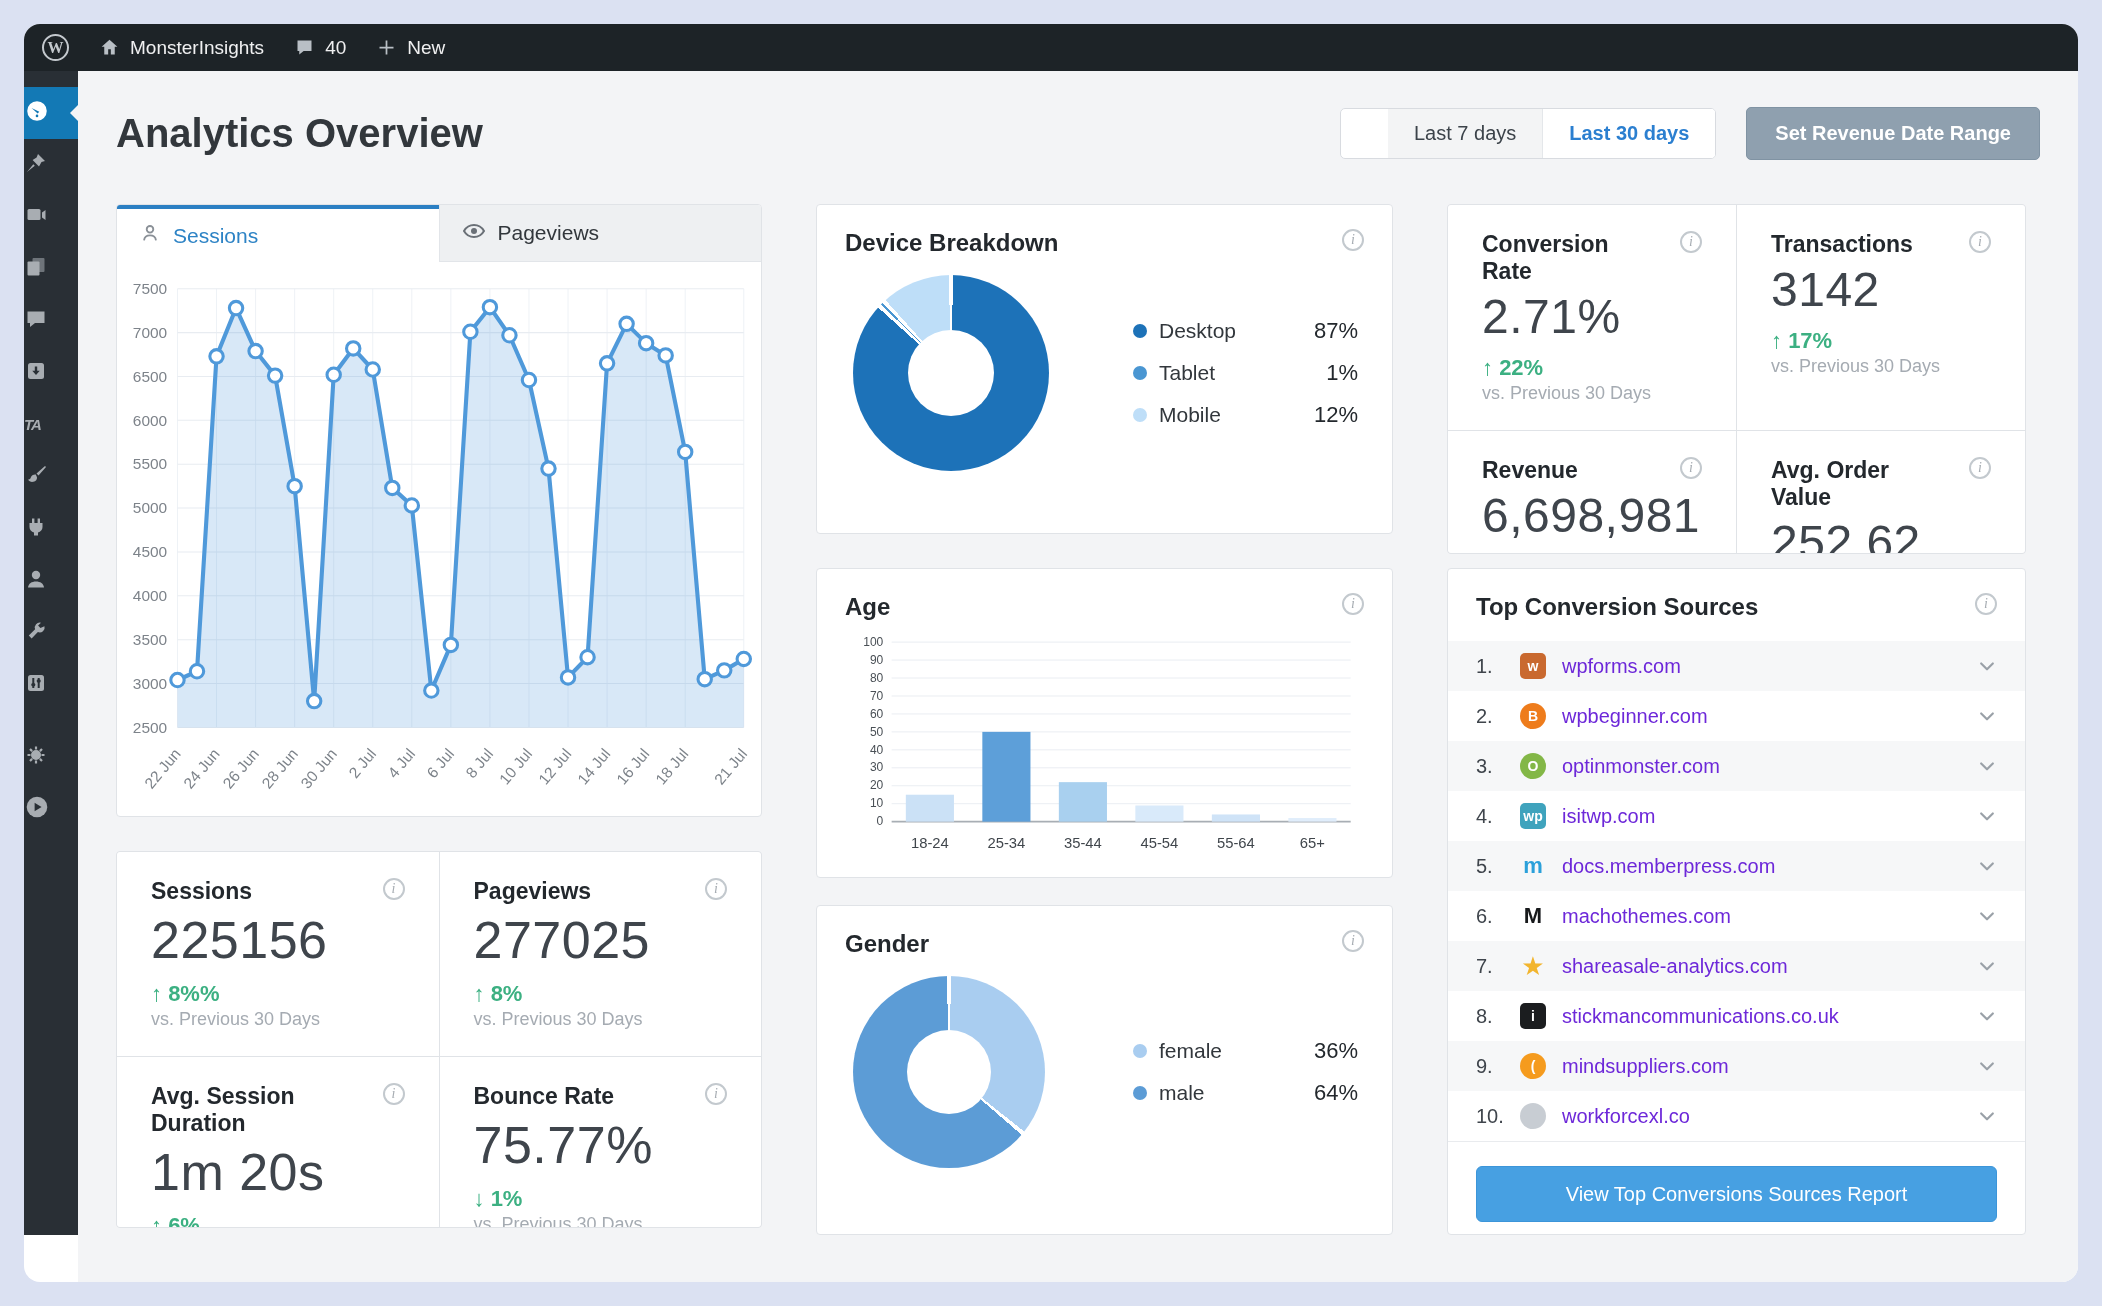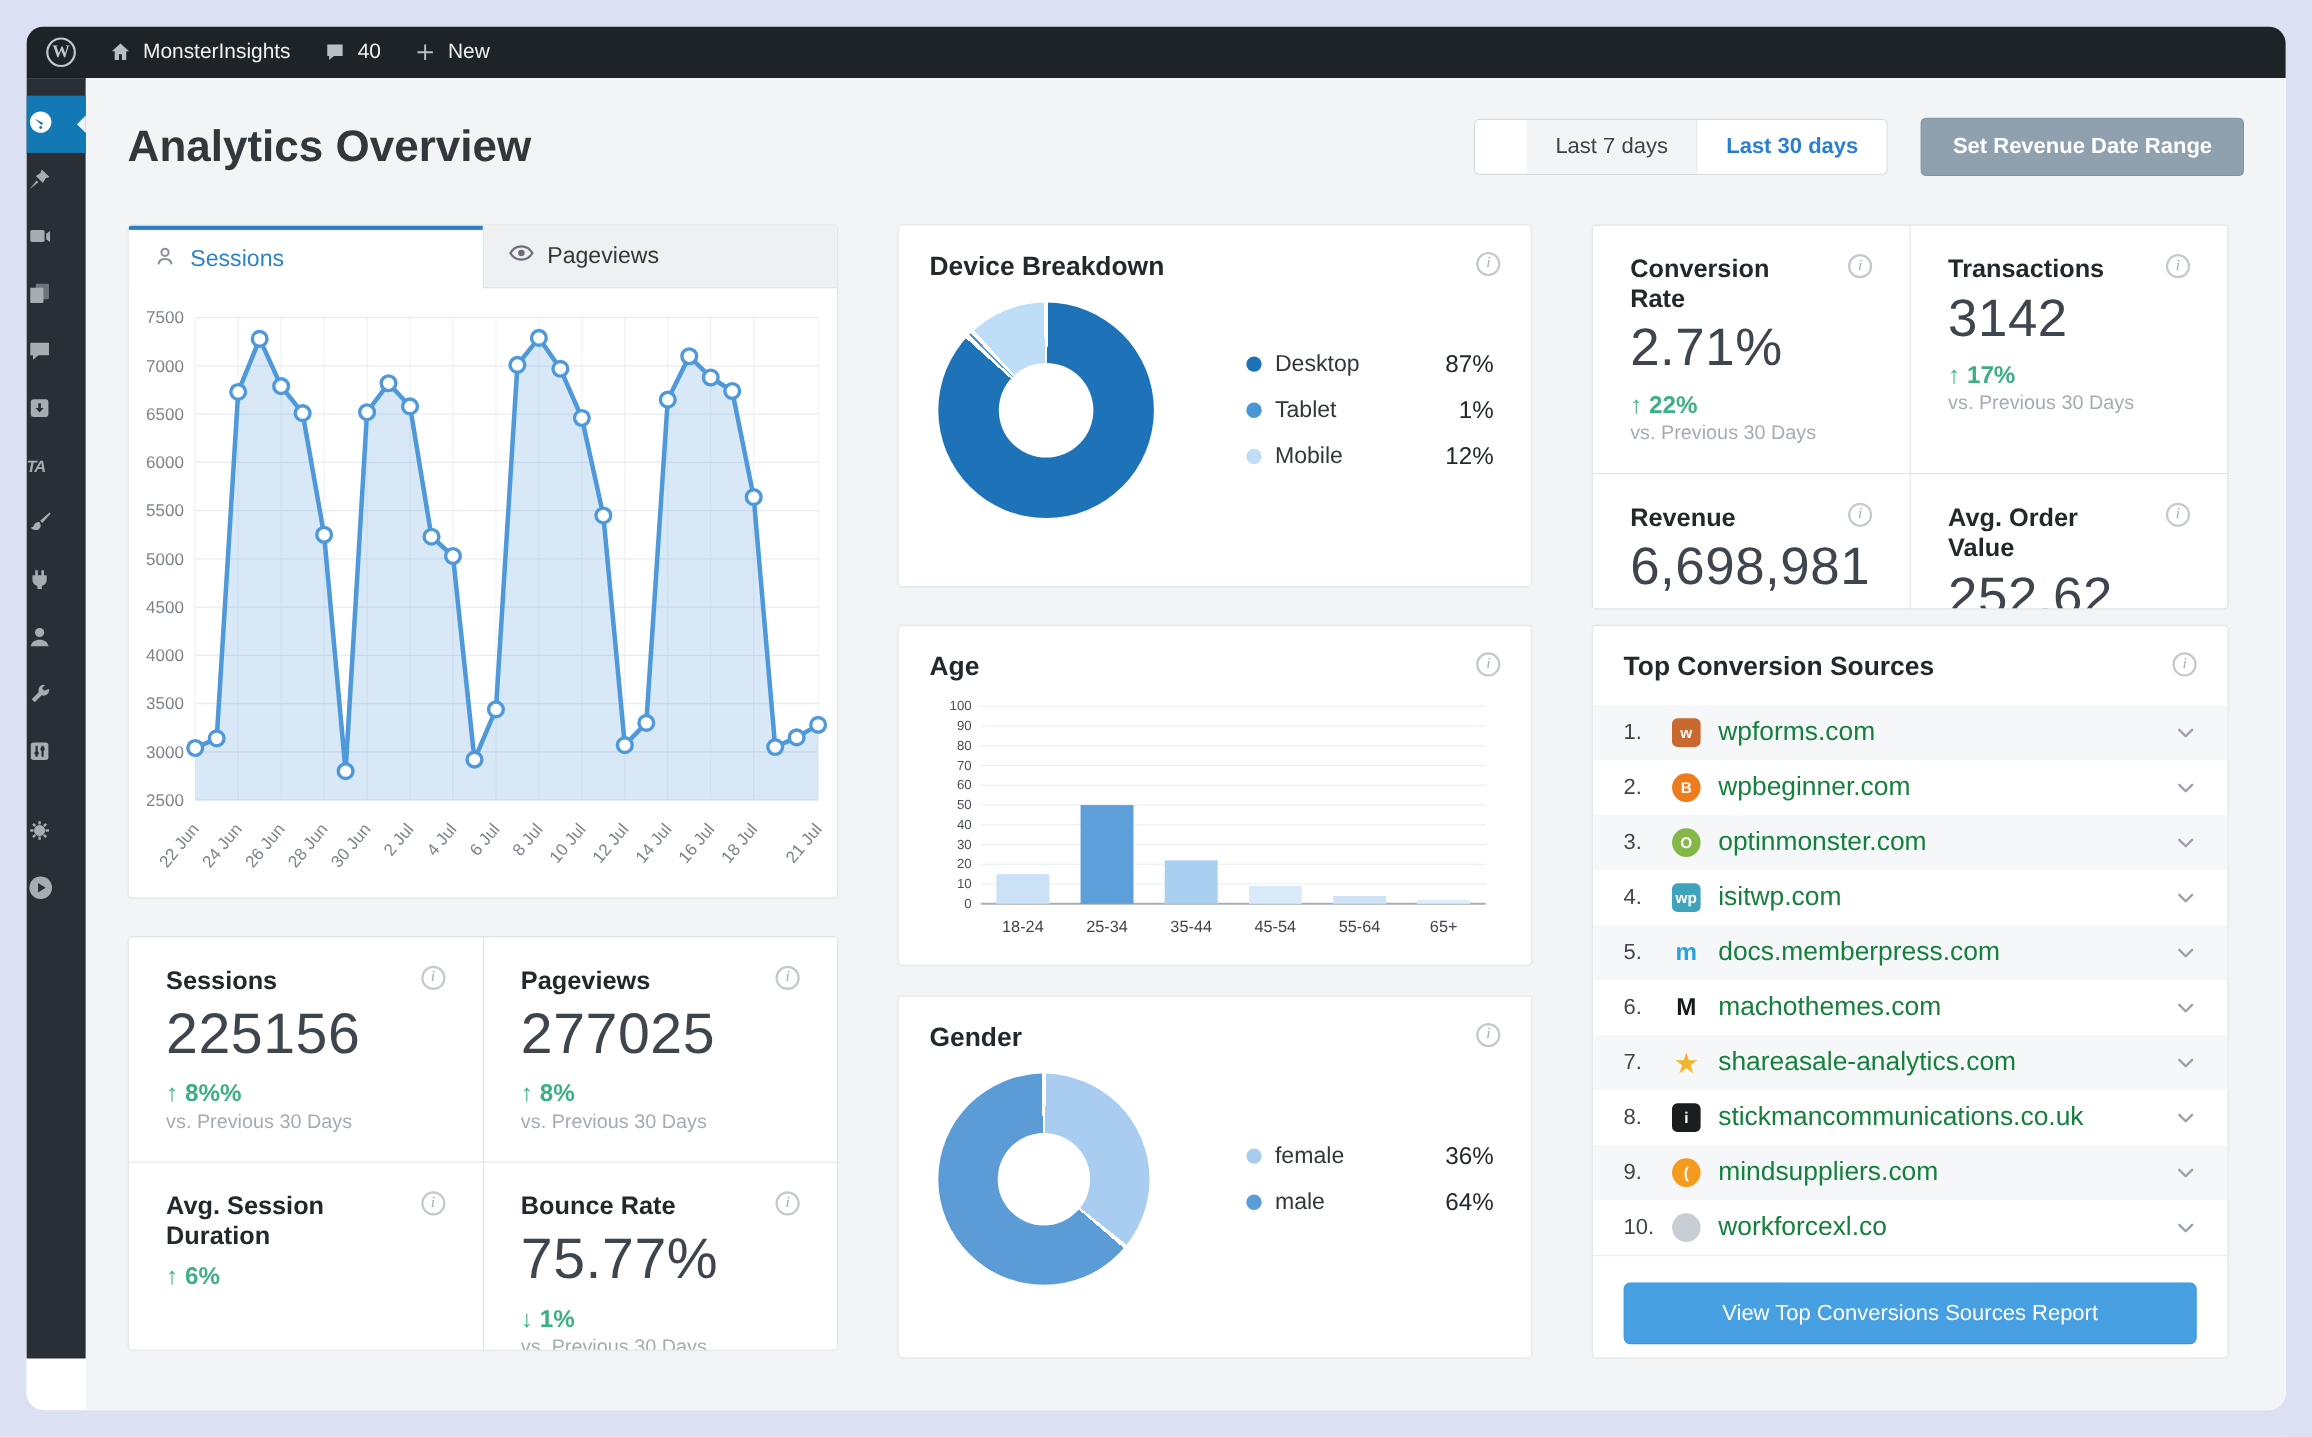--- a/index.html
+++ b/index.html
@@ -156,21 +156,21 @@
   .src-rank { width: 44px; font-size: 20px; color: #3f454c; }
   .favicon {
     width: 26px; height: 26px; margin-right: 16px; flex: 0 0 26px;
     display: flex; align-items: center; justify-content: center;
     font-size: 14px; font-weight: 700;
   }
   .favicon.square { border-radius: 5px; }
   .favicon.circle { border-radius: 50%; }
   .favicon.star { font-size: 26px; background: transparent !important; }
   .favicon.plain { font-size: 22px; background: transparent !important; }
-  .src-domain { font-size: 24px; color: #15803d; }
+  .src-domain { font-size: 20px; color: #6d28d9; }
   .src-chevron { margin-left: auto; display: flex; }
   .src-footer { border-top: 1px solid #e9ebee; padding: 24px 28px 28px; }
   .view-report-btn {
     width: 100%; height: 56px; border-radius: 6px; cursor: pointer;
     background: #47a0e2; border: 1px solid #3c95d9;
     color: #ffffff; font-size: 20px; font-family: inherit;
   }
 </style>
 </head>
 <body>
@@ -435,20 +435,21 @@
     <div class="stat-value">277025</div>
     <div class="stat-delta"><span class="arrow">↑</span> <span class="delta-text">8%</span></div>
     <div class="stat-note">vs. Previous 30 Days</div>
   </div>
 
   <div class="stat-card">
     <div class="stat-head">
       <span class="stat-label">Avg. Session Duration</span>
       <span class="info">i</span>
     </div>
+    <div class="stat-value">1m 20s</div>
     <div class="stat-delta"><span class="arrow">↑</span> <span class="delta-text">6%</span></div>
 
   </div>
 
   <div class="stat-card">
     <div class="stat-head">
       <span class="stat-label">Bounce Rate</span>
       <span class="info">i</span>
     </div>
     <div class="stat-value">75.77%</div>

